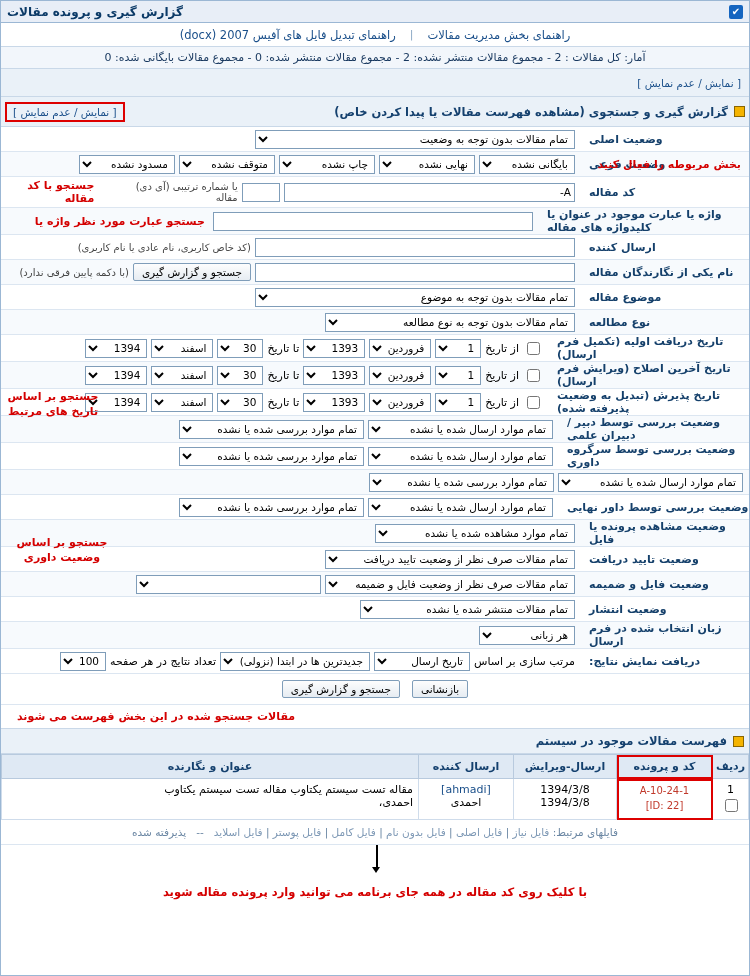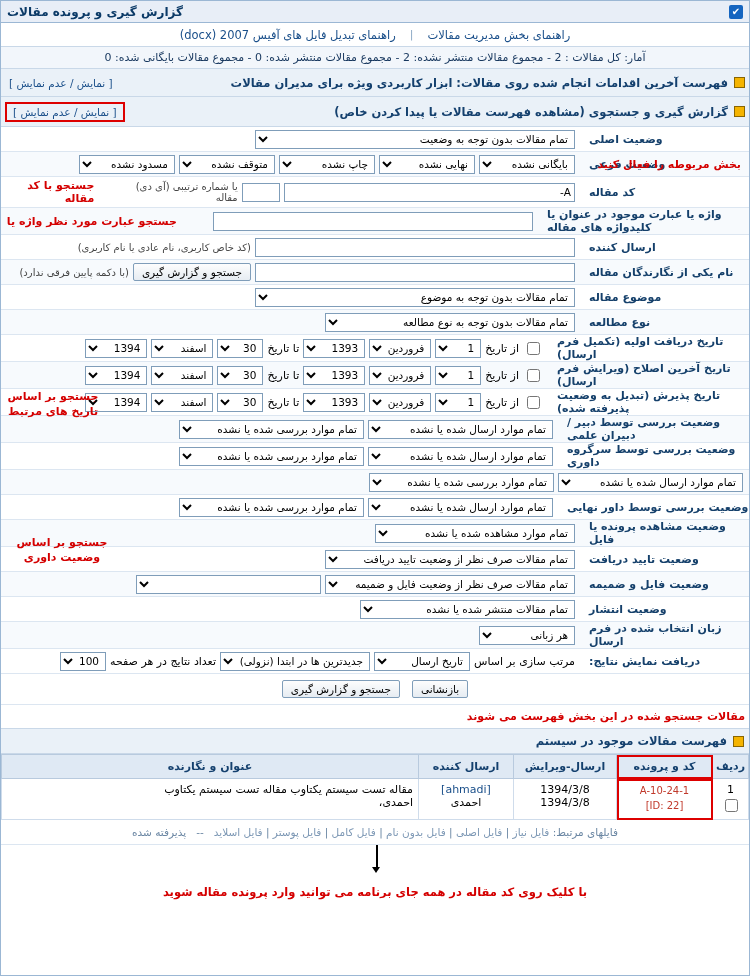--- a/index.html
+++ b/index.html
@@ -132,24 +132,20 @@
 
   <div class="helprow">
     <a href="#">راهنمای بخش مدیریت مقالات</a>
     <span class="sep">|</span>
     <a href="#">راهنمای تبدیل فایل های آفیس 2007 (docx)</a>
   </div>
 
   <div class="stats">آمار: کل مقالات : 2 - مجموع مقالات منتشر نشده: 2 - مجموع مقالات منتشر شده: 0 - مجموع مقالات بایگانی شده: 0</div>
 
   <div class="sechead">
-    <span class="lbl">
-      <span class="sq"></span>
-      <span>فهرست آخرین اقدامات انجام شده روی مقالات: ابزار کاربردی ویژه برای مدیران مقالات</span>
-    </span>
     <span class="toggle-link">[ نمایش / عدم نمایش ]</span>
   </div>
 
   <div class="sechead" style="height:30px">
     <span class="lbl">
       <span class="sq"></span>
       <span>گزارش گیری و جستجوی (مشاهده فهرست مقالات یا پیدا کردن خاص)</span>
     </span>
     <span class="toggle-link boxed">[ نمایش / عدم نمایش ]</span>
   </div>
@@ -185,21 +181,21 @@
         <input class="txt w40" type="text" style="">
         <span class="note">یا شماره ترتیبی (آی دی) مقاله</span>
         <span class="redtxt" style="margin-right:24px">جستجو با کد مقاله</span>
       </div>
     </div>
 
     <div class="row">
       <div class="lab" style="width:210px;min-width:210px">واژه یا عبارت موجود در عنوان یا کلیدواژه های مقاله</div>
       <div class="ctrl" style="justify-content:flex-start">
         <input class="txt w320" type="text" style="">
-        <span class="redtxt" style="margin-right:32px">جستجو عبارت مورد نظر  واژه یا</span>
+        <span class="redtxt" style="margin-right:4px">جستجو عبارت مورد نظر  واژه یا</span>
       </div>
     </div>
 
     <div class="row">
       <div class="lab">ارسال کننده</div>
       <div class="ctrl" style="justify-content:flex-start">
         <input class="txt w320" type="text" style="">
         <span class="note">(کد خاص کاربری، نام عادی یا نام کاربری)</span>
       </div>
     </div>
@@ -349,21 +345,21 @@
         <button class="btn">جستجو و گزارش گیری</button>
       </div>
     </div>
   </div>
 
   <div class="annot-left" style="top:388px; right:auto; left:6px; width:92px; white-space:pre-line;">جستجو بر اساس
 تاریخ های مرتبط</div>
   <div class="annot-left" style="top:534px; right:auto; left:6px; width:110px; white-space:pre-line;">جستجو بر اساس
 وضعیت داوری</div>
 
-  <div style="text-align:right; padding:5px 4px;">
+  <div style="text-align:left; padding:5px 16px;">
     <span class="redtxt">مقالات جستجو شده در این بخش فهرست می شوند</span>
   </div>
 
   <div class="resulthead">
     <span class="sq"></span>
     <span>فهرست مقالات موجود در سیستم</span>
   </div>
 
   <table class="res">
     <thead>

